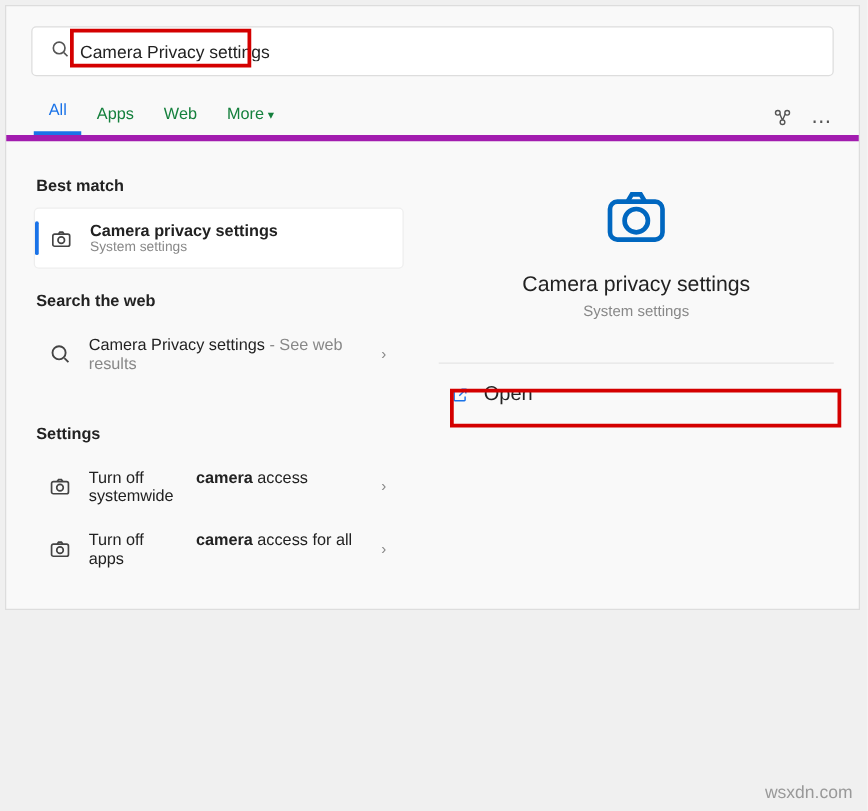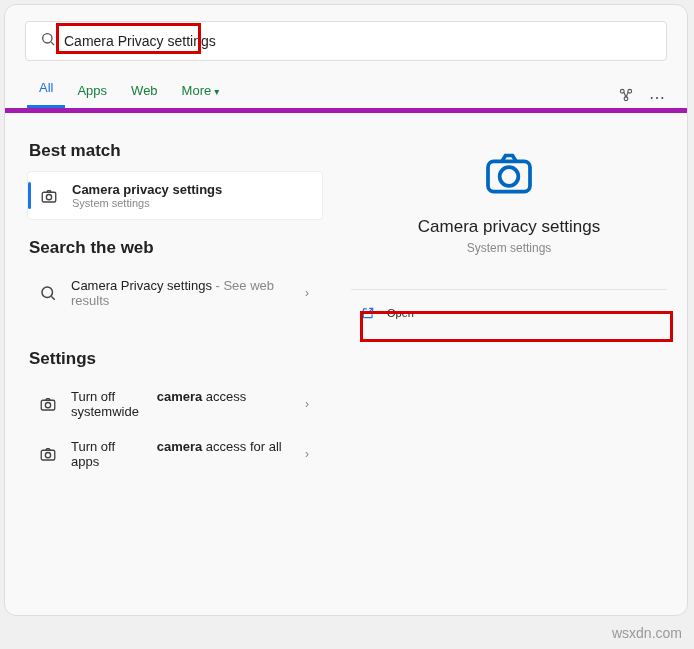--- a/index.html
+++ b/index.html
@@ -1,51 +1,51 @@
 <!DOCTYPE html>
 <html><head>
 <meta charset="utf-8">
 <style>
 * { margin: 0; padding: 0; box-sizing: border-box; font-family: 'Segoe UI', Tahoma, sans-serif; }
 body { background: #f0f0f0; width: 694px; height: 649px; overflow: hidden; }
-.window { background: #f9f9f9; border-radius: 12px; width: 684px; height: 612px; margin: 4px; border: 1px solid #ddd; position: relative; }
+.window { background: #f9f9f9; border-radius: 0; width: 684px; height: 484px; margin: 4px; border: 1px solid #ddd; position: relative; }
 .search-bar { margin: 16px 20px 12px 20px; background: #fff; border: 1px solid #ddd; border-radius: 4px; display: flex; align-items: center; height: 40px; padding: 0 14px; }
 .search-bar .icon { color: #555; margin-right: 8px; }
 .search-bar input { border: none; outline: none; font-size: 14px; flex: 1; background: transparent; color: #222; }
 .highlight-red { position: absolute; border: 3px solid #d40000; pointer-events: none; }
 .hl1 { top: 18px; left: 51px; width: 145px; height: 31px; }
 .hl2 { top: 306px; left: 355px; width: 313px; height: 31px; }
 .tabs { display: flex; align-items: flex-end; padding: 0 22px; border-bottom: 5px solid #a21caf; height: 40px; }
 .tab { font-size: 13px; color: #15803d; padding: 10px 12px; cursor: pointer; }
 .tab.active { color: #1a73e8; border-bottom: 3px solid #1a73e8; font-weight: 500; }
 .tab.more .chev { font-size: 10px; margin-left: 3px; }
 .right-icons { margin-left: auto; display: flex; gap: 14px; align-items: center; color: #555; }
 .content { display: flex; height: calc(100% - 110px); }
 .left { width: 330px; padding: 18px 12px 0 22px; }
 .right { flex: 1; padding: 22px 20px 0 16px; }
-.section-title { font-size: 17px; font-weight: 600; color: #222; margin: 10px 0 10px 2px; }
+.section-title { font-size: 13px; font-weight: 600; color: #222; margin: 10px 0 10px 2px; }
 .result-item { display: flex; align-items: center; padding: 10px 8px 10px 10px; border-radius: 4px; cursor: pointer; position: relative; }
 .result-item.best { background: #fff; border: 1px solid #eee; }
 .result-item.best::before { content: ''; position: absolute; left: 0; top: 10px; bottom: 10px; width: 3px; background: #1a73e8; border-radius: 2px; }
 .result-icon { width: 22px; display: flex; justify-content: center; color: #444; margin-right: 12px; }
 .result-icon svg { width: 18px; height: 18px; }
 .result-text { flex: 1; }
 .result-title { font-size: 13px; color: #222; }
 .result-title b { font-weight: 600; margin-left: 38px; }
 .result-sub { font-size: 11px; color: #888; }
 .result-chevron { color: #888; font-size: 12px; padding: 0 6px; }
 .detail-hero { text-align: center; padding: 10px 0 20px 0; }
 .detail-hero svg { width: 56px; height: 56px; }
 .detail-title { font-size: 17px; color: #222; margin-top: 12px; }
 .detail-sub { font-size: 12px; color: #888; margin-top: 4px; }
 .divider { height: 1px; background: #e5e5e5; margin: 14px 0 8px 0; }
 .action-item { display: flex; align-items: center; padding: 8px 10px; cursor: pointer; border-radius: 4px; }
 .action-icon { color: #1a73e8; margin-right: 12px; display: flex; }
 .action-icon svg { width: 14px; height: 14px; }
-.action-label { font-size: 11px; color: #222; }
+.action-label { font-size: 16px; color: #222; }
 .watermark { position: absolute; bottom: 8px; right: 12px; font-size: 14px; color: #999; }
 </style>
 </head>
 <body>
 
 <div class="window">
 
   <div class="search-bar">
     <span class="icon">
       <svg width="16" height="16" viewBox="0 0 24 24" fill="none" stroke="currentColor" stroke-width="2">

